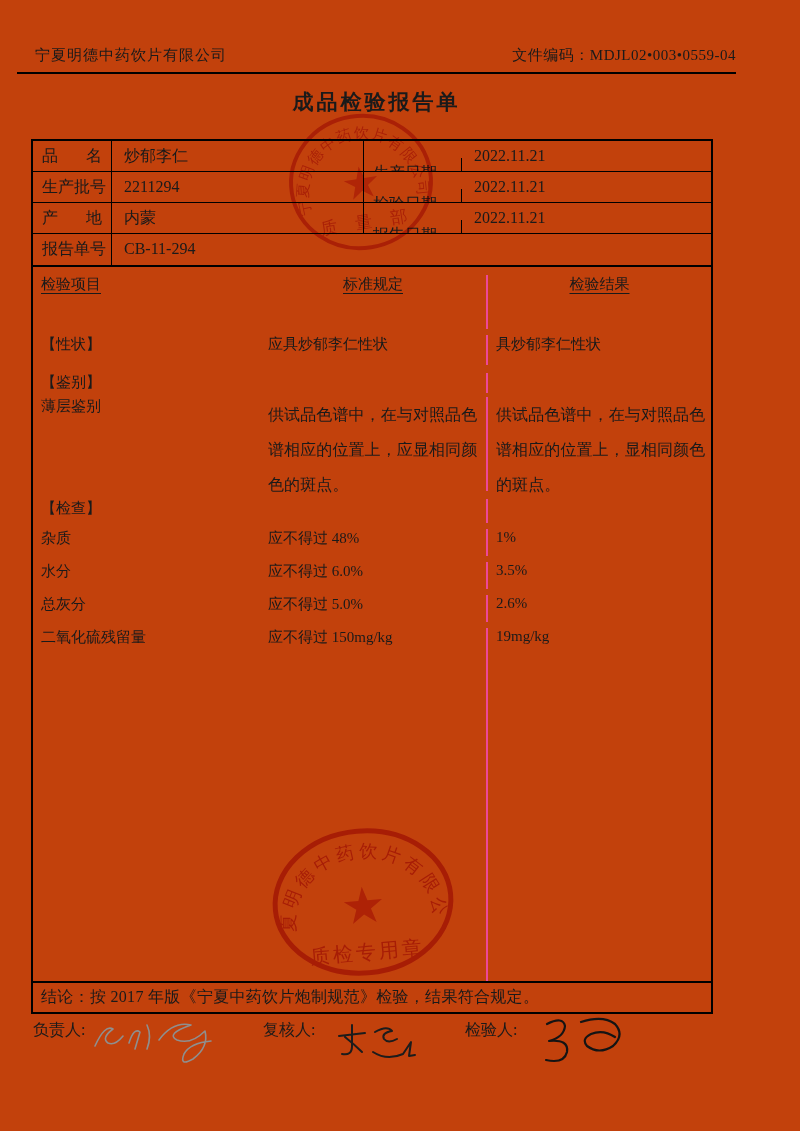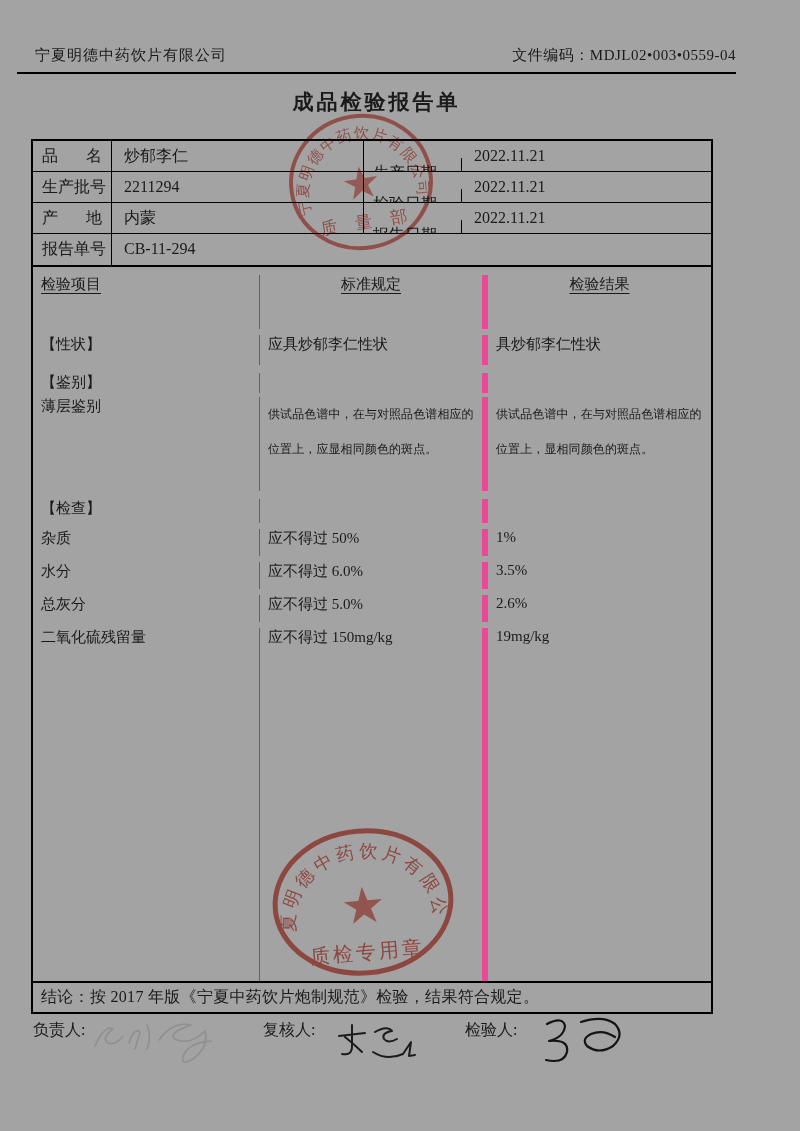--- a/index.html
+++ b/index.html
@@ -1,18 +1,18 @@
 <!DOCTYPE html>
 <html><head>
 <meta charset="utf-8">
 <style>
   * { margin:0; padding:0; box-sizing:border-box; }
   html,body { background:#ffffff; }
   body { width:800px; height:1131px; font-family:"Liberation Serif","DejaVu Serif",serif; color:#1a1a1a; }
-  .page { position:relative; width:800px; height:1131px; background:#a3a3a3; overflow:hidden; }
+  .page { position:relative; width:800px; height:1131px; background:#c2410c; overflow:hidden; }
 
   
   .hdr { margin:46px 64px 0 17px; padding-bottom:7px; border-bottom:2.5px solid #000;
          display:flex; justify-content:space-between; align-items:flex-end; font-size:15px; }
   .hdr .co { margin-left:18px; letter-spacing:1px; }
   .hdr .code { letter-spacing:0.5px; }
 
   .title { margin:6px 64px 0 17px; text-align:center; font-size:21px; font-weight:bold; letter-spacing:3px; line-height:44px; }
 
   
@@ -25,29 +25,29 @@
   .t1 .val1 { width:252px; padding-left:12px; }
   .t1 .lab2 { width:98px;margin-top:17px; }
   .t1 .val2 { flex:1; border-right:none; padding-left:12px; }
   .t1 .valwide { flex:1; border-right:none; padding-left:12px; }
   .sp2 { display:inline-flex; justify-content:space-between; width:60px; }
 
   
   .t2 { border-top:none; height:716px; display:flex; flex-direction:column; font-size:15px; }
   .t2 .row { display:flex; flex-shrink:0; }
   .t2 .c1 { width:227px; border-right:1px solid #c2410c; padding-left:8px; }
-  .t2 .c2 { width:228px; border-right:6px solid #ec4899; padding-left:8px; }
+  .t2 .c2 { width:228px; border-right:2px solid #ec4899; padding-left:8px; }
   .t2 .c3 { flex:1; padding-left:8px; }
   .t2 .hrow { height:62px; padding-top:8px; }
   .t2 .hrow .hd { text-decoration:underline; text-underline-offset:4px; }
   .t2 .hrow .c2, .t2 .hrow .c3 { text-align:center; padding-left:0; }
   .r-xz { height:36px; padding-top:6px; }
   .r-jb { height:28px; padding-top:8px; }
   .r-bc { height:98px; padding-top:4px;justify-content:center; }
-  .r-bc .longtext { font-size:12px; line-height:35px; letter-spacing:0.1px; }
+  .r-bc .longtext { font-size:16px; line-height:35px; letter-spacing:0.1px; }
   .r-bc .wrap-narrow { display:block; max-width:224px; }
   .r-jc { height:32px; padding-top:8px; }
   .r-n  { height:33px; padding-top:6px; }
   .t2 .filler { flex:1; }
   .padrow { width:100%; display:flex; height:100%; }
 
   
   .concl { height:31px; border-top:none; line-height:28px; font-size:16px; padding-left:8px; letter-spacing:0.3px; }
   .sigrow { position:relative; margin-left:31px; width:700px; height:62px; font-size:16px; }
   .sigrow .lbl { position:absolute; top:6px; }
@@ -132,21 +132,21 @@
           <span class="wrap-narrow">供试品色谱中，在与对照品色谱相应的位置上，显相同颜色的斑点。</span>
         </div>
     </div>
     <div class="row r-jc">
       <div class="c1">【检查】</div>
       <div class="c2"></div>
       <div class="c3"></div>
     </div>
     <div class="row r-n">
       <div class="c1">杂质</div>
-      <div class="c2">应不得过 50%</div>
+      <div class="c2">应不得过 48%</div>
       <div class="c3">1%</div>
     </div>
     <div class="row r-n">
       <div class="c1">水分</div>
       <div class="c2">应不得过 6.0%</div>
       <div class="c3">3.5%</div>
     </div>
     <div class="row r-n">
       <div class="c1">总灰分</div>
       <div class="c2">应不得过 5.0%</div>

